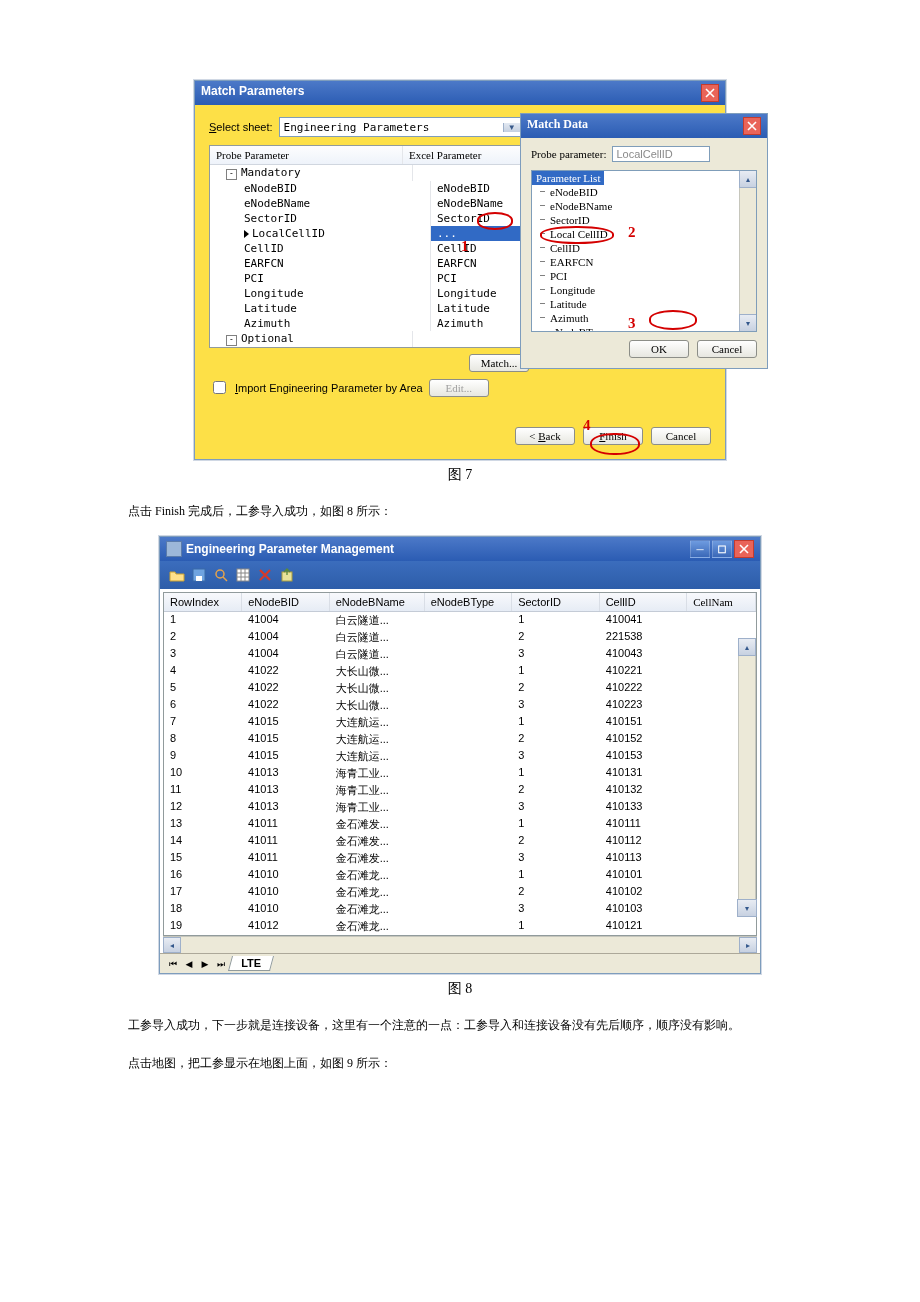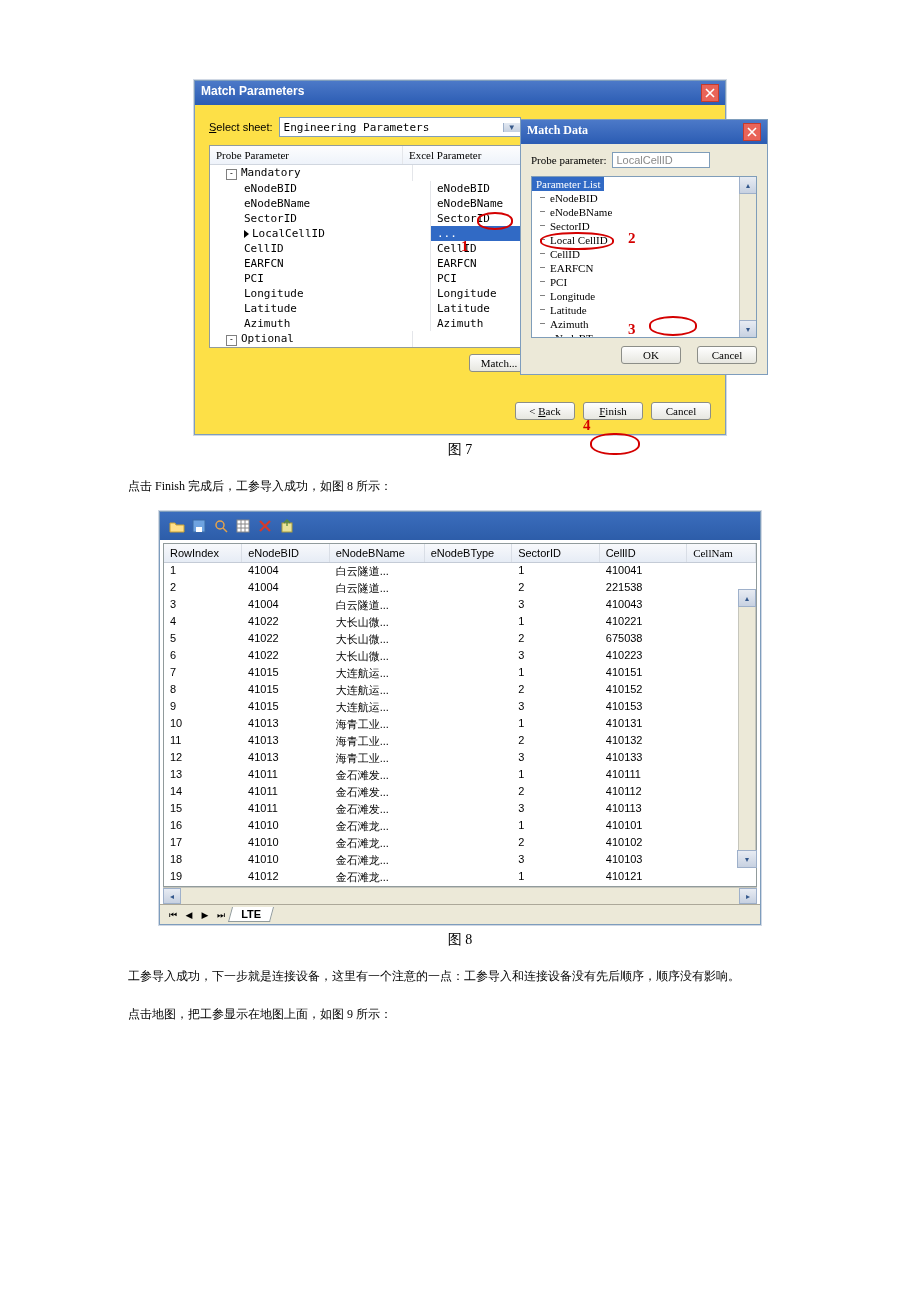--- a/index.html
+++ b/index.html
@@ -23,29 +23,29 @@
 .tree-row div{padding:1px 6px;font-size:11px;}
 .tree-ind1{padding-left:16px!important;}
 .tree-ind2{padding-left:34px!important;}
 .tree-sel{background:#316ac5;color:#fff;}
 .pm{display:inline-block;width:9px;height:9px;border:1px solid #808080;font-size:8px;line-height:8px;text-align:center;margin-right:4px;background:#fff;color:#000;}
 .pointer{display:inline-block;width:0;height:0;border-top:4px solid transparent;border-bottom:4px solid transparent;border-left:5px solid #000;margin-right:3px;vertical-align:middle;}
 .btn{background:linear-gradient(#fff,#e7e7e0);border:1px solid #8c8e88;border-radius:3px;padding:2px 10px;font-family:Tahoma;font-size:11px;cursor:pointer;min-width:60px;}
 .btn[disabled]{color:#a0a0a0;}
 .circle{position:absolute;border:2px solid #d40000;border-radius:50%;pointer-events:none;}
 .red-num{position:absolute;color:#d40000;font-family:serif;font-weight:bold;font-size:15px;}
-.match-data{position:absolute;left:376px;top:39px;width:246px;border:1px solid #7e9dbd;background:#ece9d8;font-family:Tahoma;font-size:11px;}
+.match-data{position:absolute;left:376px;top:33px;width:246px;border:1px solid #7e9dbd;background:#ece9d8;font-family:Tahoma;font-size:11px;}
 .match-data .body{padding:8px 10px 10px;}
 .param-list-box{border:1px solid #7f9db9;background:#fff;height:160px;overflow:hidden;position:relative;margin-top:4px;}
 .param-list-header{background:#316ac5;color:#fff;padding:1px 4px;font-size:11px;display:inline-block;}
 .param-list-item{padding:0 4px 0 18px;font-size:11px;position:relative;line-height:14px;color:#000;}
 .param-list-item:before{content:"";position:absolute;left:8px;top:6px;width:5px;height:1px;background:#808080;}
 .scroll-slot{position:absolute;right:0;top:0;width:16px;height:100%;background:#ece9d8;border-left:1px solid #c6c6bc;}
 .scroll-btn{height:16px;background:linear-gradient(#e8ecf3,#c7d1e1);border:1px solid #9eb0ca;display:flex;align-items:center;justify-content:center;font-size:8px;color:#34588c;margin:-1px;}
-.btn-row{display:flex;justify-content:flex-end;gap:16px;margin-top:8px;}
+.btn-row{display:flex;justify-content:flex-end;gap:8px;margin-top:8px;}
 .wizard-btns{display:flex;justify-content:flex-end;gap:8px;margin-top:30px;align-items:center;}
 .caption{text-align:center;margin:6px 0 14px 0;font-family:"SimSun";font-size:14px;}
 .cn-text{font-family:"SimSun";font-size:12px;line-height:26px;text-indent:28px;}
 .window2 { width:600px; position:relative;}
 .window2 .titlebar2{background:linear-gradient(#4c79c8,#2b5cb3);color:#fff;font-weight:bold;padding:3px 6px;display:flex;justify-content:space-between;align-items:center;}
 .window2 .winbtns{display:flex;gap:2px;}
 .window2 .winbtns div{width:18px;height:16px;border:1px solid #fff3;display:flex;align-items:center;justify-content:center;font-size:10px;}
 .window2 .winbtns .min{background:linear-gradient(#6e9be0,#3a68b8);}
 .window2 .winbtns .max{background:linear-gradient(#6e9be0,#3a68b8);}
 .window2 .winbtns .cls{background:#e96459;border-color:#c43b2e;color:#fff;}
@@ -142,20 +142,25 @@
       <div class="tree-row">
             <div class="col1 tree-ind1"><span class="pm">-</span><span>Optional</span></div>
             <div class="col2"></div>
           </div>
     </div>
 
     <div style="text-align:right;margin-top:6px;width:320px;">
       <button class="btn">Match...</button>
     </div>
 
+    <div class="row" style="margin-top:6px;">
+      <input type="checkbox" style="">
+      <span><span class="label-u">I</span>mport Engineering Parameter by Area</span>
+      <button class="btn" disabled="">Edit...</button>
+    </div>
 
     <div class="wizard-btns">
       <button class="btn">&lt; <span class="label-u">B</span>ack</button>
       <button class="btn"><span class="label-u">F</span>inish</button>
       <button class="btn">Cancel</button>
     </div>
 
     <span class="red-num" style="left:266px;top:133px;">1</span>
     <span class="red-num" style="left:388px;top:312px;">4</span>
     <div class="circle" style="left:282px;top:107px;width:32px;height:14px;border-radius:18px/8px;"></div>
@@ -208,20 +213,35 @@
     </div>
     <div class="circle" style="left:128px;top:196px;width:44px;height:16px;border-radius:24px/9px;"></div>
   </div>
 </div>
 </div>
 
 <div class="caption">图 7</div>
 <p class="cn-text" style="text-indent:28px;">点击 Finish 完成后，工参导入成功，如图 8 所示：</p>
 
 <div class="window2" style="margin:8px auto 0 auto;">
+  <div class="titlebar2">
+    <span style="display:flex;align-items:center;gap:4px;">
+        <span style="width:14px;height:14px;background:#9cb7d9;border:1px solid #5a7bab;"></span>
+        <span>Engineering Parameter Management</span>
+      </span>
+    <div class="winbtns">
+      <div class="min">─</div>
+      <div class="max">☐</div>
+      <div class="cls">
+          <svg width="10" height="10" viewBox="0 0 10 10">
+            <path d="M1 1 L9 9 M9 1 L1 9" stroke="#fff" stroke-width="1.6"></path>
+          </svg>
+        </div>
+    </div>
+  </div>
   <div class="toolbar">
     <div class="tbicon">
         <svg width="16" height="14" viewBox="0 0 16 14">
           <path d="M1 4 h5 l1 2 h8 v7 h-14z" fill="#ffe08a" stroke="#c9a030"></path>
         </svg>
       </div>
     <div class="tbicon">
         <svg width="14" height="14" viewBox="0 0 14 14">
           <rect x="1" y="1" width="12" height="12" fill="#6fa3e0" stroke="#3a6aa8"></rect>
           <rect x="4" y="8" width="6" height="5" fill="#fff"></rect>
@@ -299,21 +319,21 @@
             <div class="gc5">1</div>
             <div class="gc6">410221</div>
             <div class="gc7"></div>
           </div>
           <div class="gr">
             <div class="gc1">5</div>
             <div class="gc2">41022</div>
             <div class="gc3">大长山微...</div>
             <div class="gc4"></div>
             <div class="gc5">2</div>
-            <div class="gc6">675038</div>
+            <div class="gc6">410222</div>
             <div class="gc7"></div>
           </div>
           <div class="gr">
             <div class="gc1">6</div>
             <div class="gc2">41022</div>
             <div class="gc3">大长山微...</div>
             <div class="gc4"></div>
             <div class="gc5">3</div>
             <div class="gc6">410223</div>
             <div class="gc7"></div>

